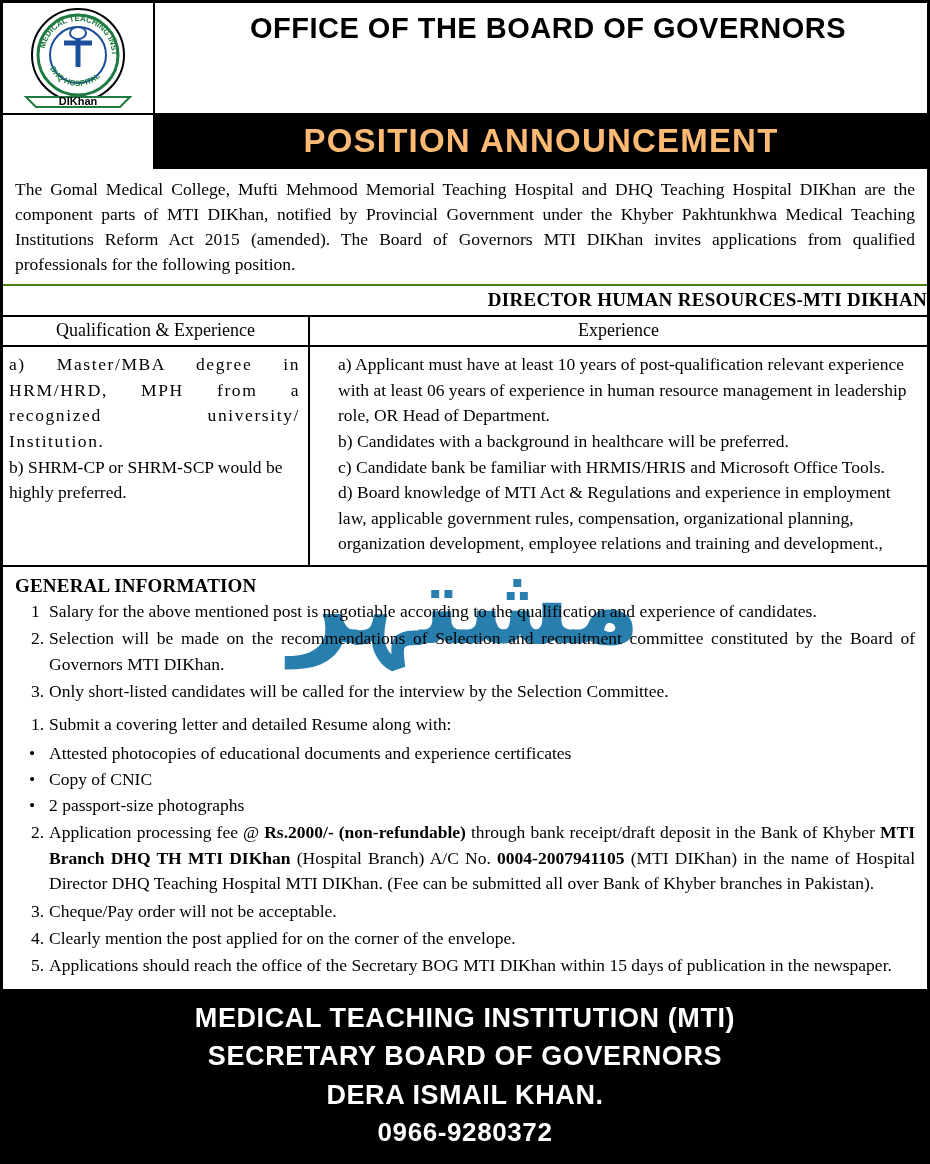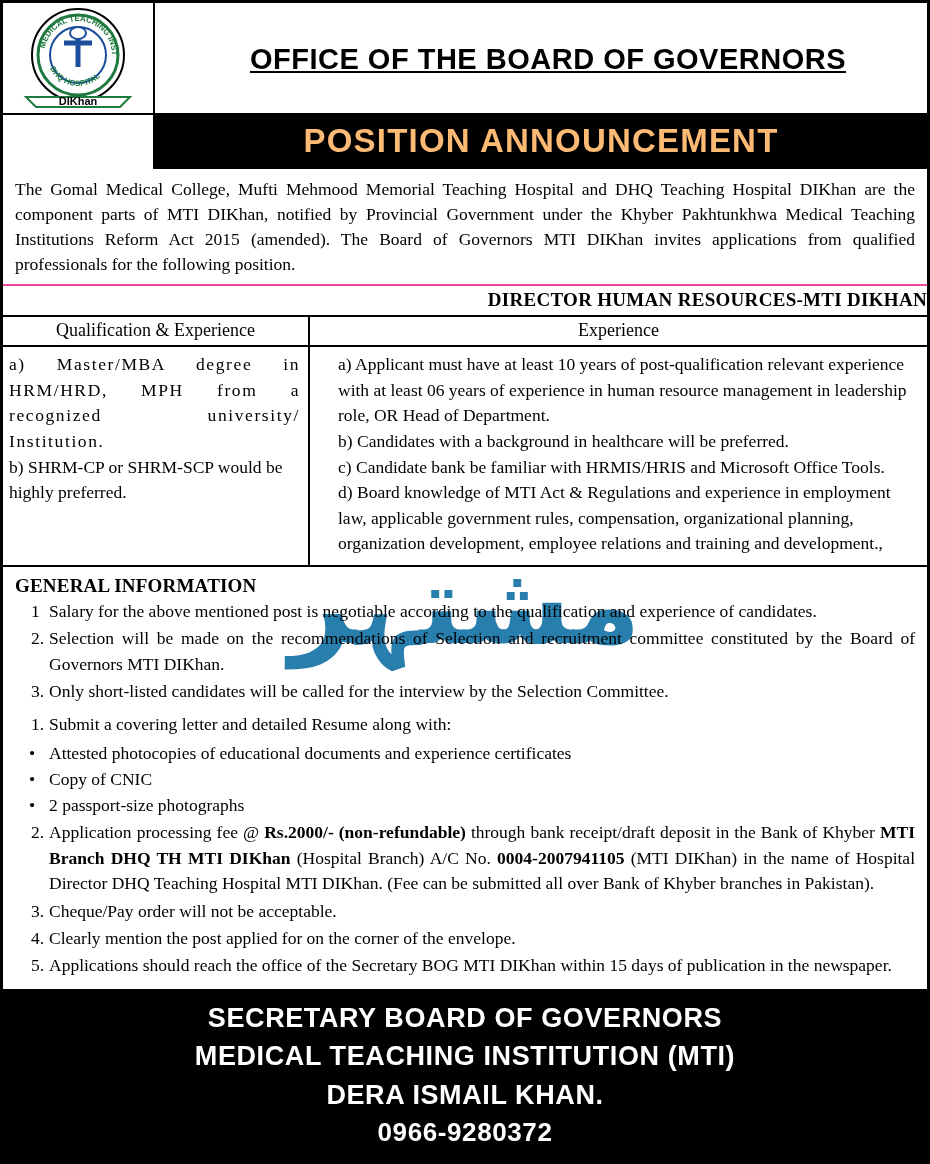--- a/index.html
+++ b/index.html
@@ -37,24 +37,23 @@
     display: flex;
     align-items: center;
     justify-content: center;
     padding: 2px 0 0 0;
     background: #fff;
   }
   .logo-svg { display:block; }
   .header-titles {
     flex: 1;
     display: flex;
-    flex-direction: column;
+    flex-direction: row;
     justify-content: center;
     padding: 6px 0 2px 0;
-    text-decoration: underline;
   }
   .org-line1, .org-line2 {
     font-family: "Liberation Sans", sans-serif;
     font-weight: bold;
     font-size: 29px;
     letter-spacing: 0.5px;
     text-align: center;
     line-height: 1.35;
     padding-left: 14px;
   }
@@ -81,21 +80,21 @@
     letter-spacing: 1.2px;
     padding: 7px 0 9px 0;
   }
 
   
   .intro {
     font-size: 17.5px;
     line-height: 1.42;
     text-align: justify;
     padding: 8px 12px 8px 12px;
-    border-bottom: 2px solid #ec4899;
+    border-bottom: 2px solid #4d7c0f;
   }
 
   
   .position-title {
     text-align: right;
     font-weight: bold;
     font-size: 19px;
     padding: 3px 0 4px 0;
     border-bottom: 2px solid #000;
     letter-spacing: 0.3px;
@@ -332,19 +331,19 @@
         <span class="txt">Clearly mention the post applied for on the corner of the envelope.</span>
       </li>
       <li>
         <span class="num">5.</span>
         <span class="txt">Applications should reach the office of the Secretary BOG MTI DIKhan within 15 days of publication in the newspaper.</span>
       </li>
     </ol>
   </div>
 
   <div class="footer">
+    <div>MEDICAL TEACHING INSTITUTION (MTI)</div>
     <div>SECRETARY BOARD OF GOVERNORS</div>
-    <div>MEDICAL TEACHING INSTITUTION (MTI)</div>
     <div>DERA ISMAIL KHAN.</div>
     <div class="phone">0966-9280372</div>
   </div>
 
 </div>
 
 </body></html>

